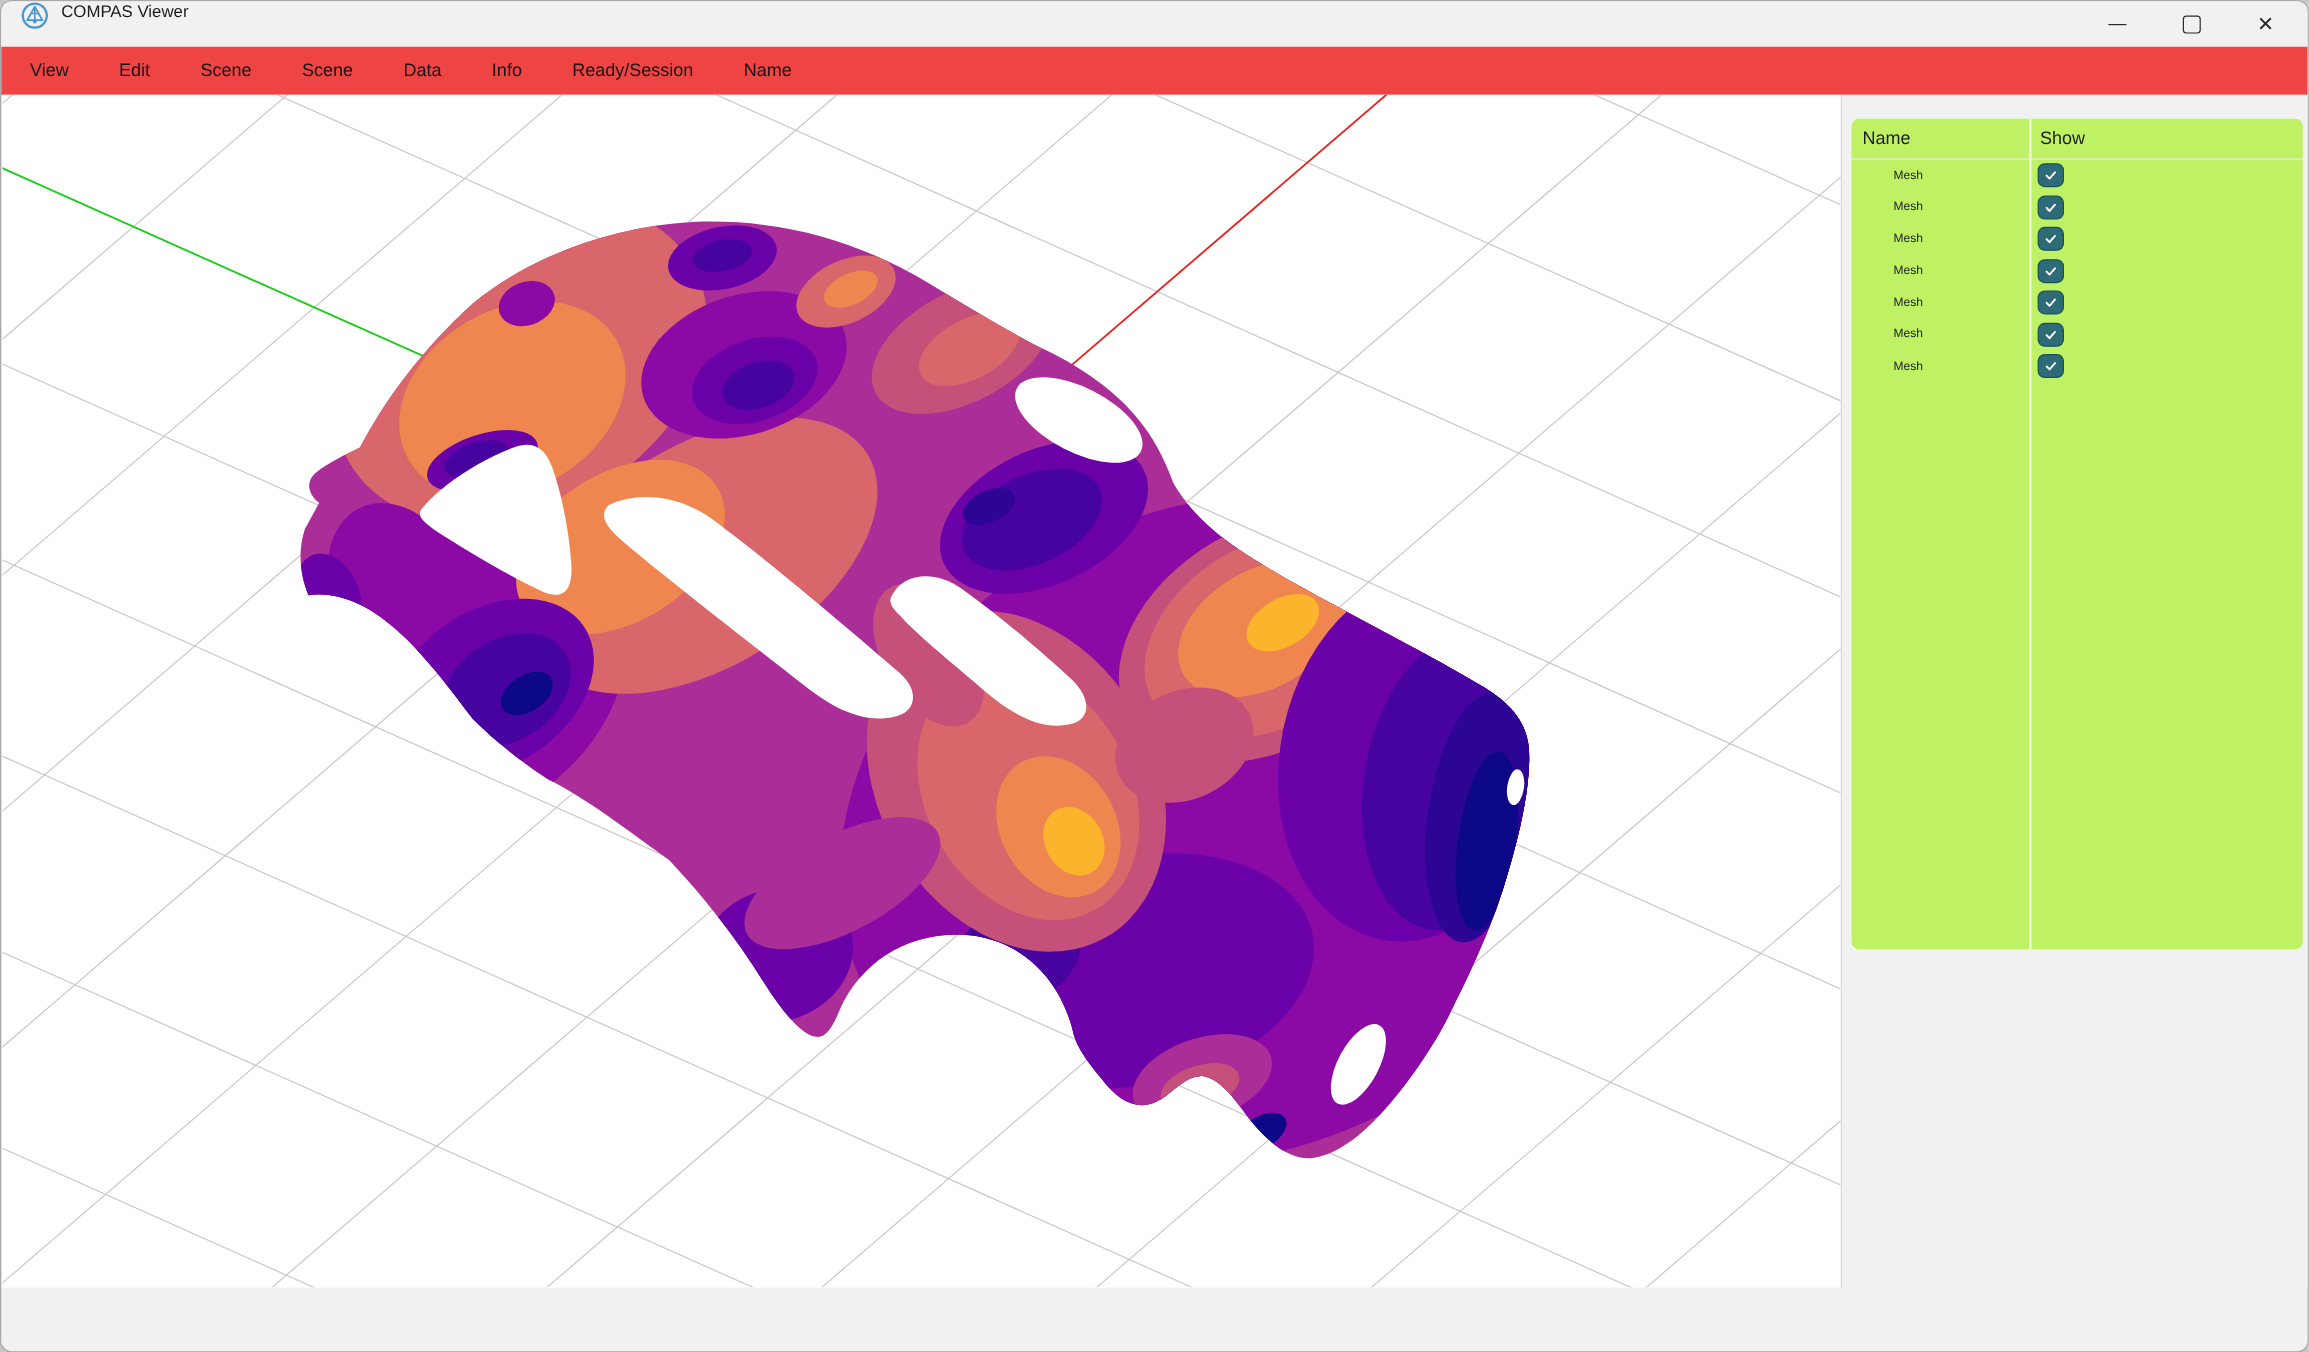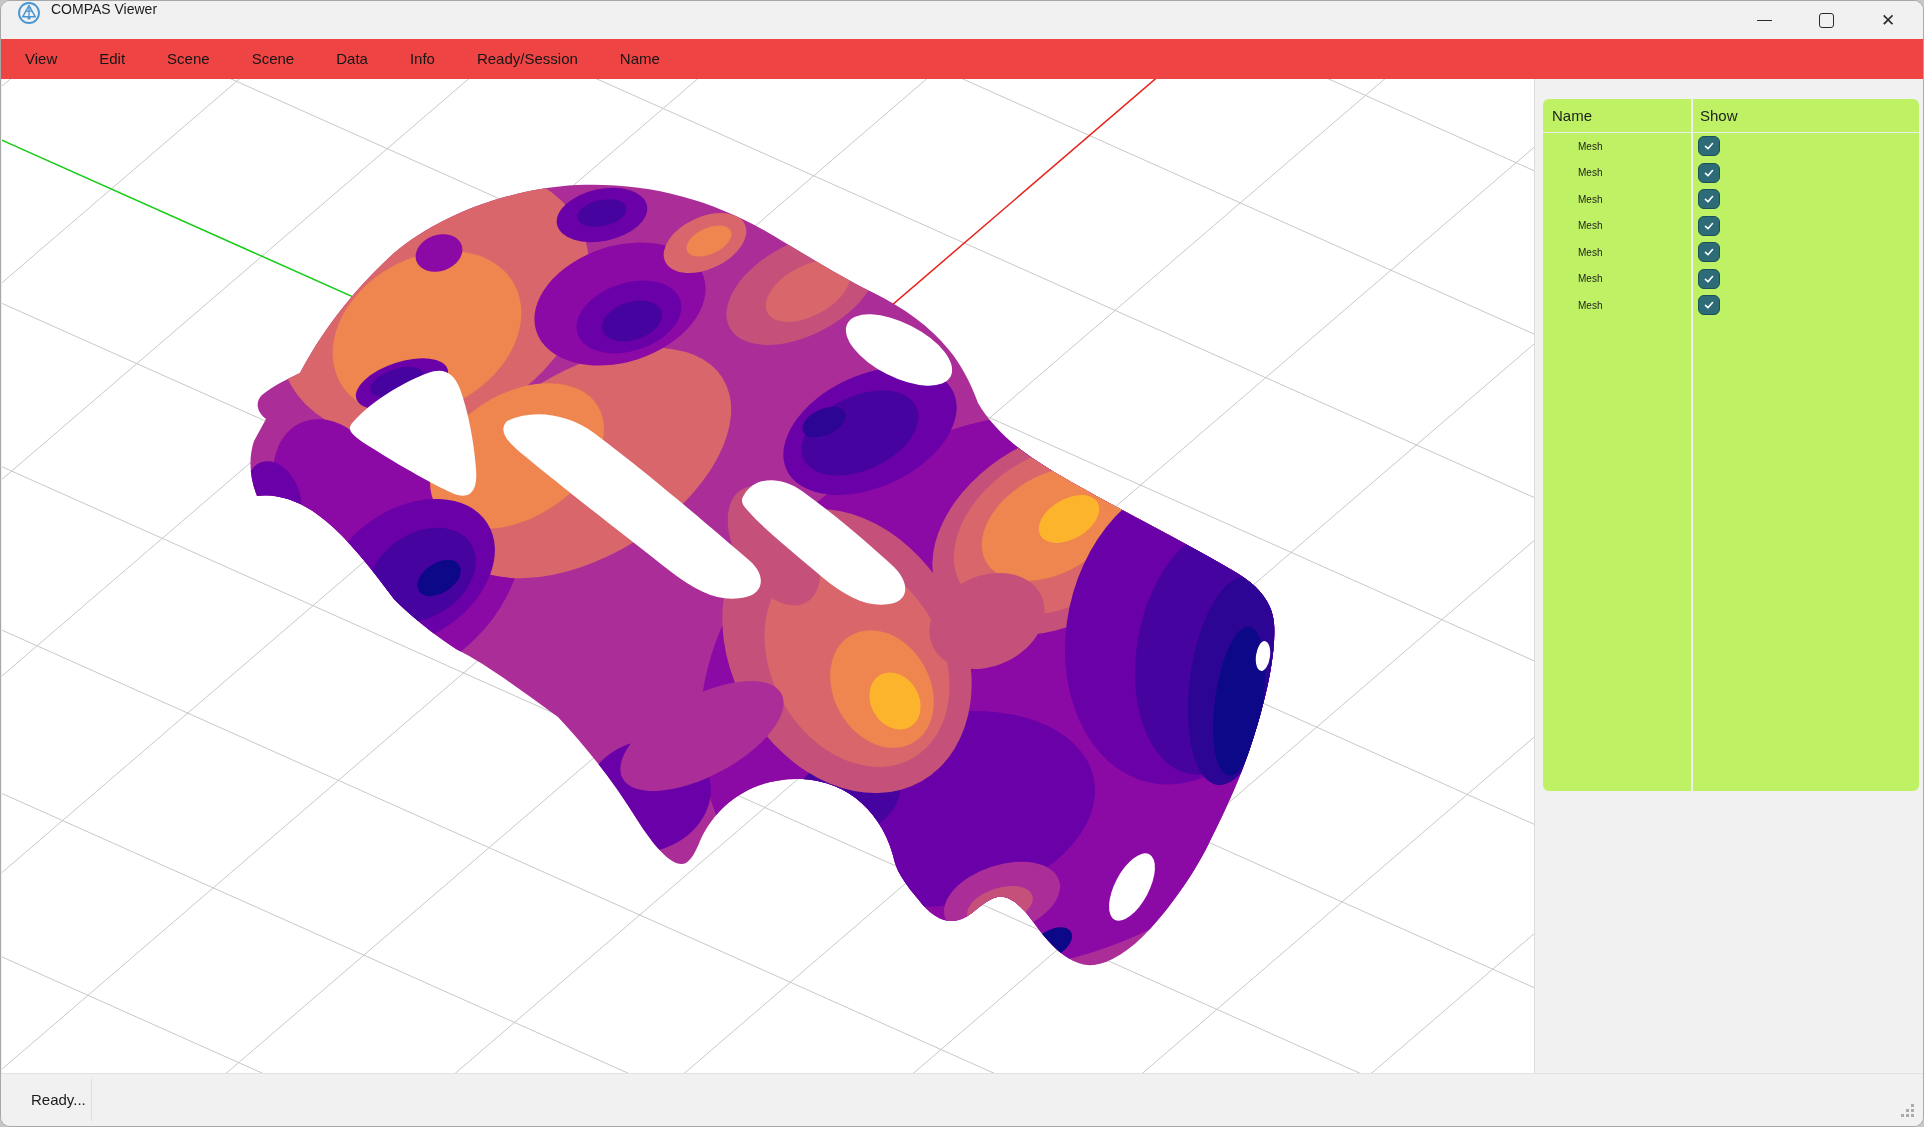--- a/index.html
+++ b/index.html
@@ -299,28 +299,14 @@
           <svg viewBox="0 0 20 20">
             <path d="M5 10.5 L8.5 14 L15 6.5" stroke="#ffffff" stroke-width="2.3" fill="none" stroke-linecap="round" stroke-linejoin="round"></path>
           </svg>
         </span>
       </div>
         </div>
     </div>
 
   </div>
 
-  <div class="statusbar">
-    <span class="status-text">Ready...</span>
-    <div class="status-divider"></div>
-    <svg class="grip" viewBox="0 0 16 16">
-      <g fill="#ababab">
-        <rect x="11" y="1" width="3" height="3"></rect>
-        <rect x="6" y="6" width="3" height="3"></rect>
-        <rect x="11" y="6" width="3" height="3"></rect>
-        <rect x="1" y="11" width="3" height="3"></rect>
-        <rect x="6" y="11" width="3" height="3"></rect>
-        <rect x="11" y="11" width="3" height="3"></rect>
-      </g>
-    </svg>
-  </div>
 
 </div>
 
 </body></html>

